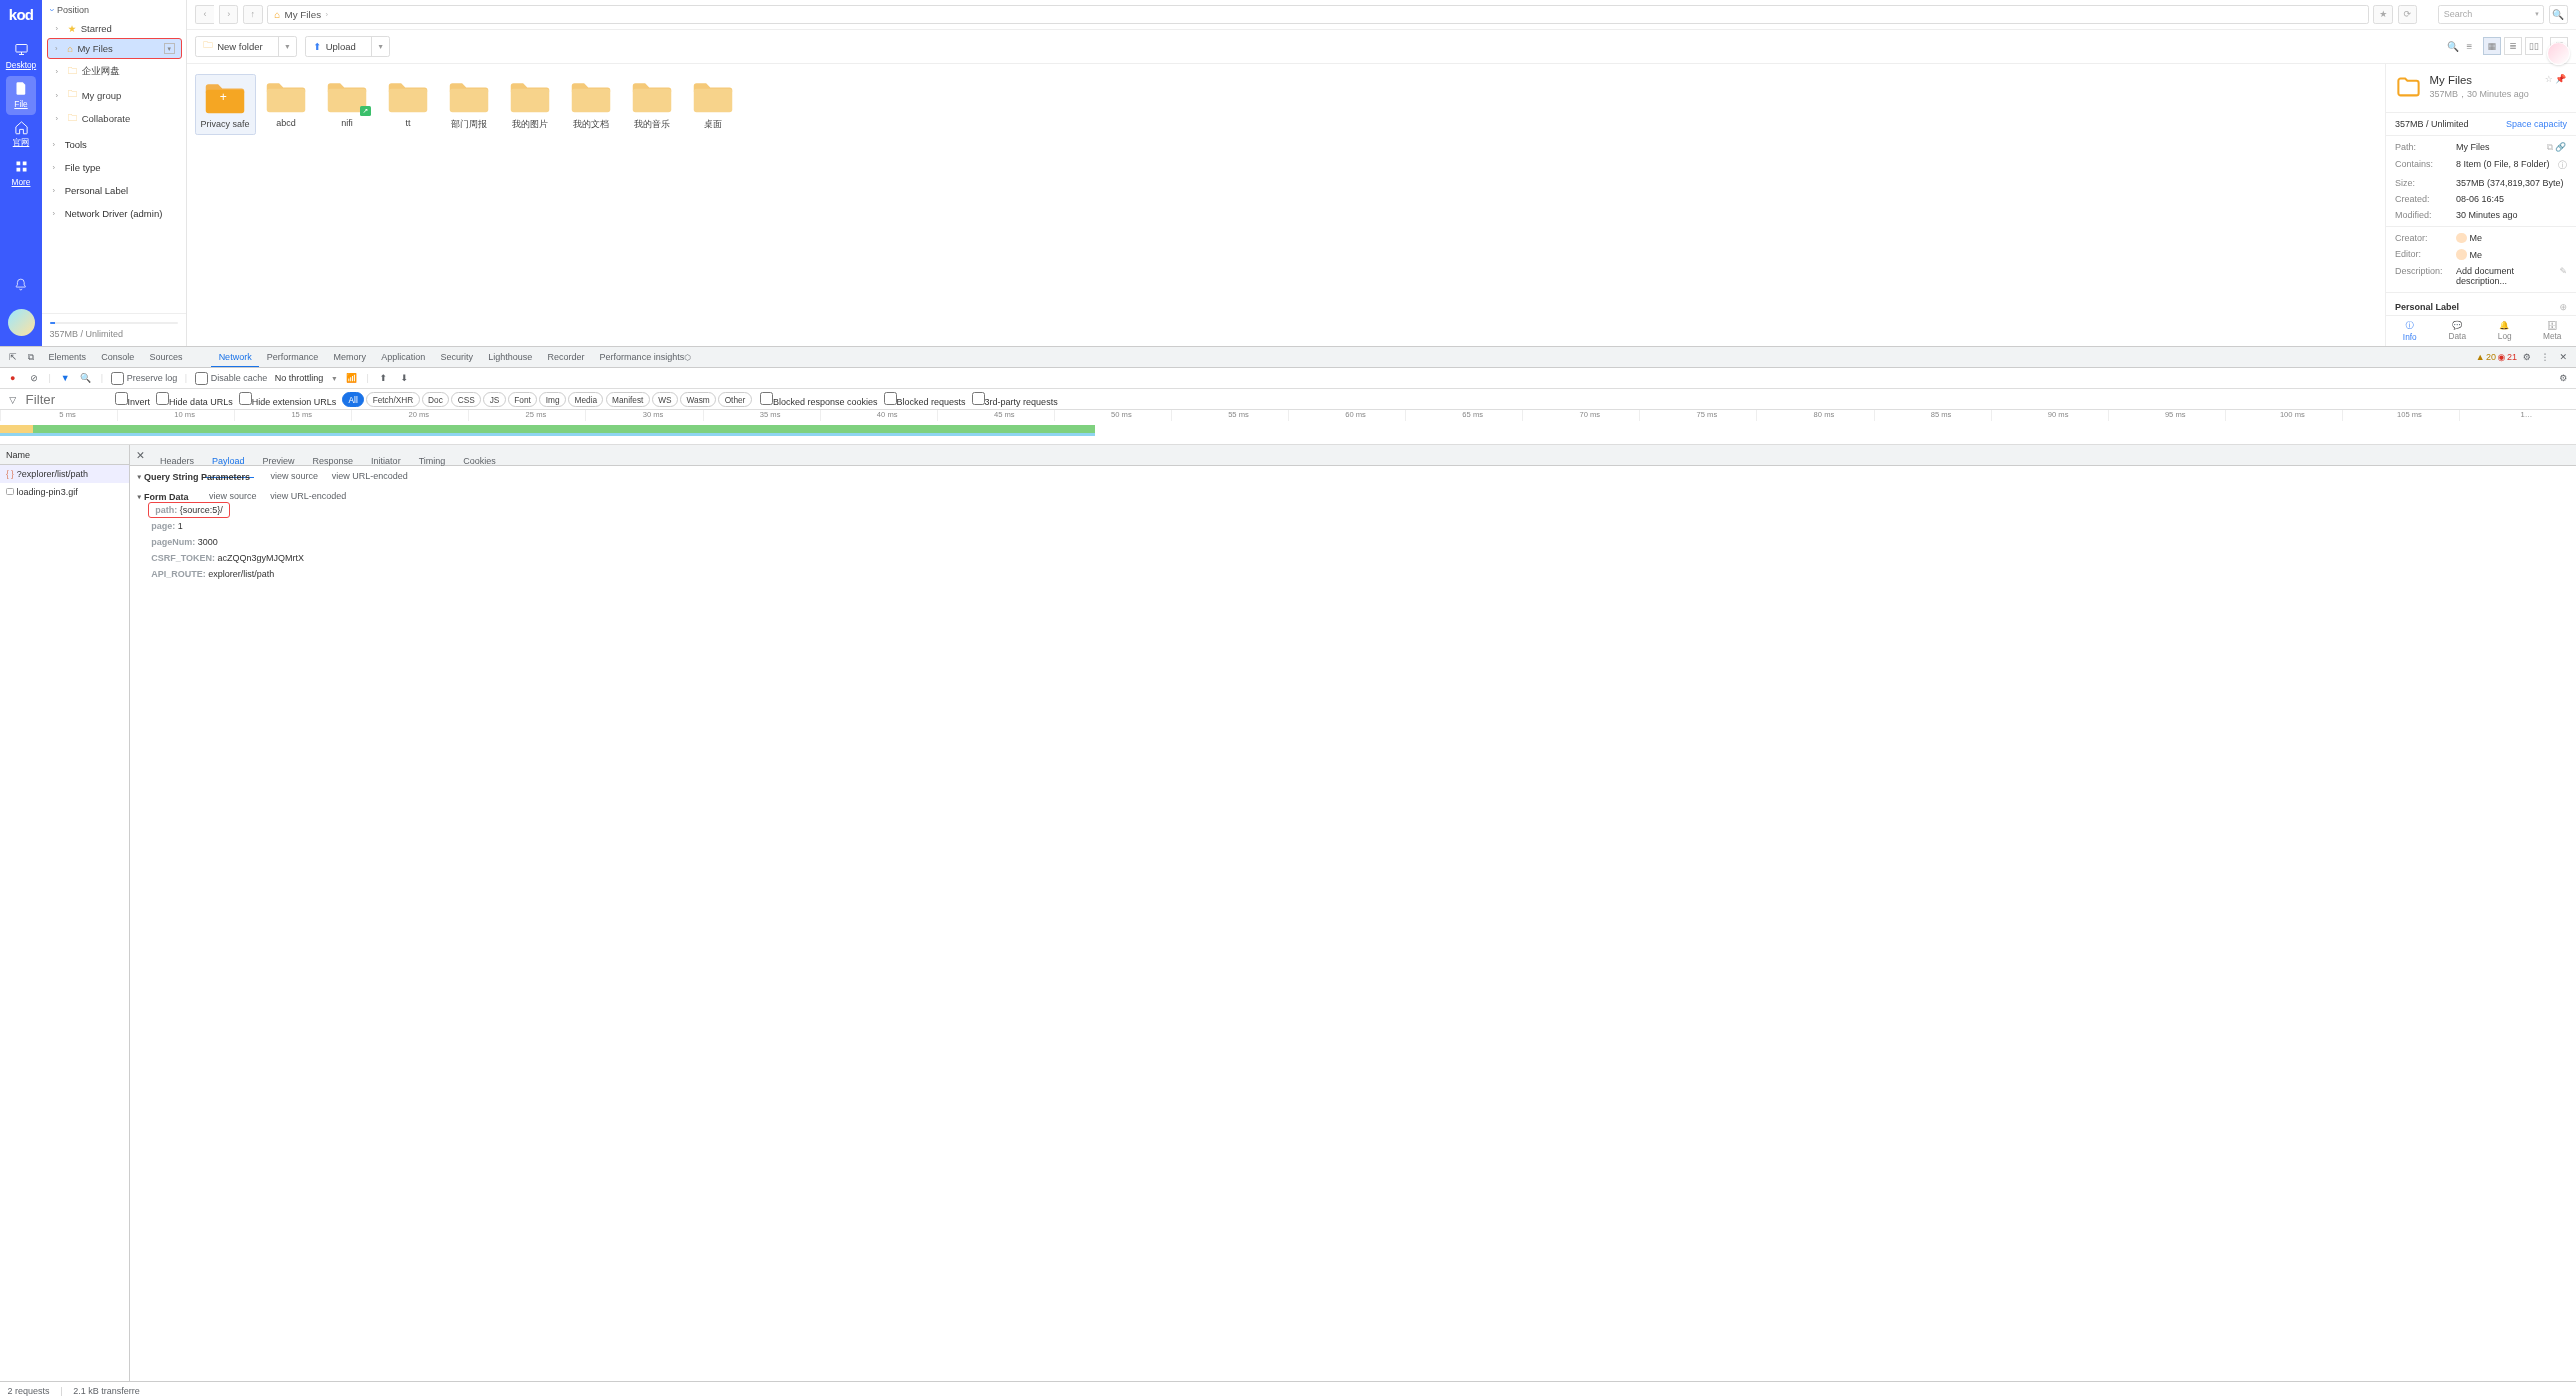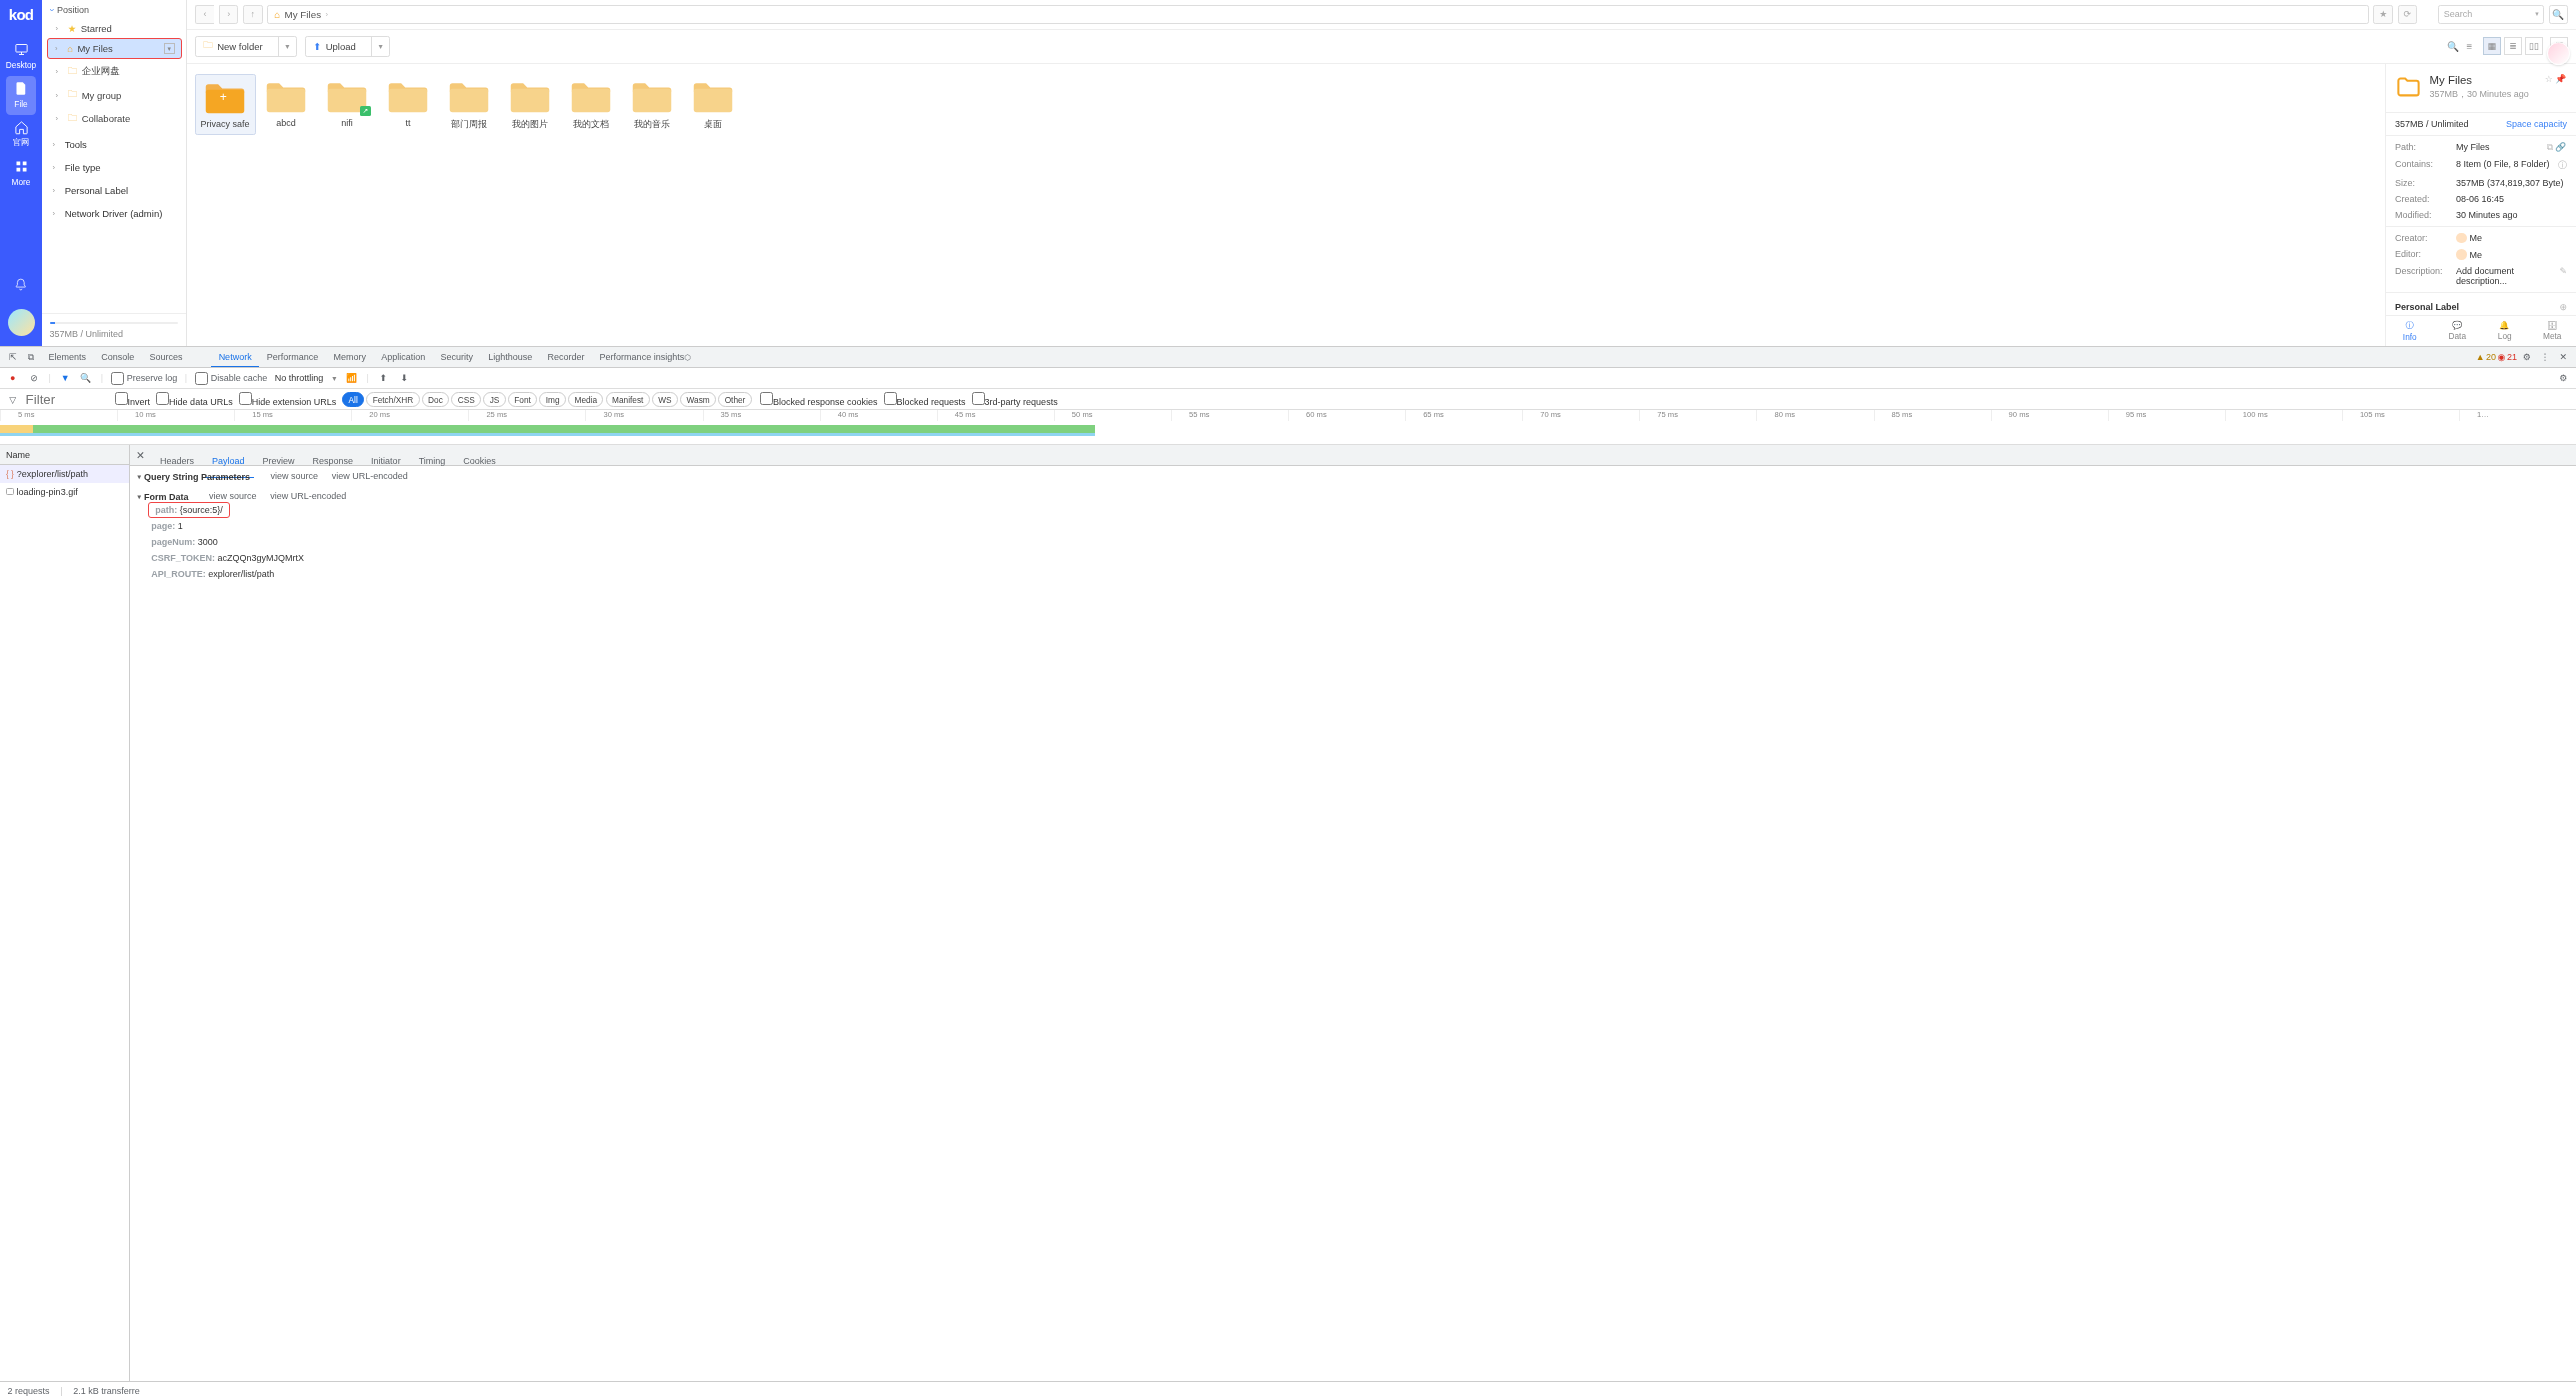--- a/index.html
+++ b/index.html
@@ -3,21 +3,21 @@
 <meta charset="utf-8">
 <style>
 * { margin:0; padding:0; box-sizing:border-box; font-family:-apple-system,BlinkMacSystemFont,"Segoe UI",Arial,sans-serif; }
 html,body { width:100%; height:100%; overflow:hidden; background:#fff; color:#333; font-size:9.8px; }
 .app { display:flex; flex-direction:column; height:100%; }
 
 
 .kod { flex:0 0 333px; display:flex; border-bottom:0.8px solid #ccc; position:relative; }
 .rail { width:42px; background:#3b5bfd; color:#fff; display:flex; flex-direction:column; align-items:center; padding-top:6px; }
 .rail .logo { font-weight:700; font-size:15px; letter-spacing:-0.8px; margin-bottom:13.6px; }
-.rail .ri { width:30px; height:39px; display:flex; flex-direction:column; align-items:center; justify-content:center; font-size:8.3px; gap:2.3px; border-radius:4.5px; cursor:pointer; }
+.rail .ri { width:30px; height:39px; display:flex; flex-direction:column; align-items:center; justify-content:center; font-size:8.3px; gap:2.3px; border-radius:4.5px; cursor:pointer;text-decoration:underline; }
 .rail .ri svg { width:15px; height:15px; fill:#fff; }
 .rail .ri.active { background:rgba(255,255,255,0.25); }
 .rail .spacer { flex:1; }
 .rail .bell { margin-bottom:15px; opacity:.9; }
 .rail .avatar { width:27px; height:27px; border-radius:50%; background:linear-gradient(135deg,#9be7ff,#ffe29f); margin-bottom:10.6px; }
 
 .tree { width:145px; border-right:0.8px solid #e5e5e5; display:flex; flex-direction:column; overflow:hidden; }
 .tree .pos { padding:4.5px 7.6px; display:flex; align-items:center; gap:4.5px; color:#555; font-size:9px; }
 .tree .pos .chev { color:#3b82f6; transform:rotate(90deg); display:inline-block; }
 .tree ul { list-style:none; }
@@ -107,21 +107,21 @@
 
 .filter-bar { display:flex; align-items:center; gap:6px; padding:3px 6px; border-bottom:0.8px solid #ddd; flex-wrap:wrap; height:21px; }
 .filter-bar .ficn { color:#5f6368; width:13.6px; text-align:center; }
 .filter-bar input.finp { border:none; outline:none; width:83px; color:#999; }
 .chips { display:flex; gap:0; }
 .chip { border:0.8px solid #ccc; padding:1.5px 5.3px; font-size:8.3px; color:#444; cursor:pointer; border-radius:7.6px; margin-right:2.3px; }
 .chip.active { background:#1a73e8; color:#fff; border-color:#1a73e8; }
 
 .timeline { height:35px; border-bottom:0.8px solid #ddd; position:relative; font-size:7.6px; color:#888; overflow:hidden; }
 .timeline .ticks { display:flex; }
-.timeline .ticks span { flex:1; border-left:0.8px solid #eee; padding-left:17px; height:10.6px; }
+.timeline .ticks span { flex:1; border-left:0.8px solid #eee; padding-left:17px; height:10.6px;text-align:center; }
 .timeline .band { position:absolute; left:0; top:15px; height:7.6px; width:42.5%; background:linear-gradient(90deg,#f8d37a 0 3%,#7fd17f 3% 100%); }
 .timeline .band2 { position:absolute; left:0; top:23px; height:3px; width:42.5%; background:#8fd4f0; }
 
 .net-body { flex:1; display:flex; overflow:hidden; }
 .req-col { width:130px; border-right:0.8px solid #ccc; display:flex; flex-direction:column; }
 .req-col .hdr { background:#f1f3f4; padding:4.5px 6px; border-bottom:0.8px solid #ccc; font-weight:500; }
 .req-col .req { padding:3.8px 6px; display:flex; align-items:center; gap:3px; cursor:pointer; }
 .req-col .req.sel { background:#eef; }
 .req-col .req .dic { color:#d97757; font-size:8.3px; }
 .req-col .req .gic { width:7.6px;height:7.6px;border:0.8px solid #aaa;border-radius:1.5px;display:inline-block; }

